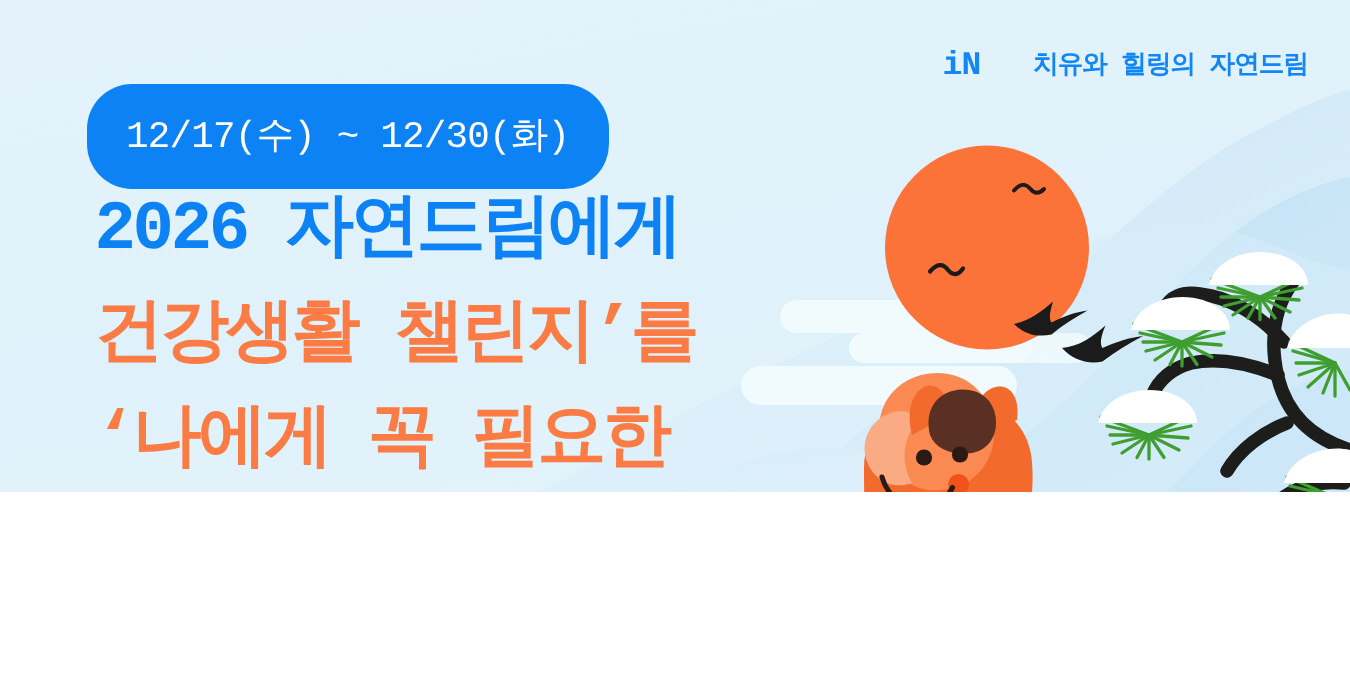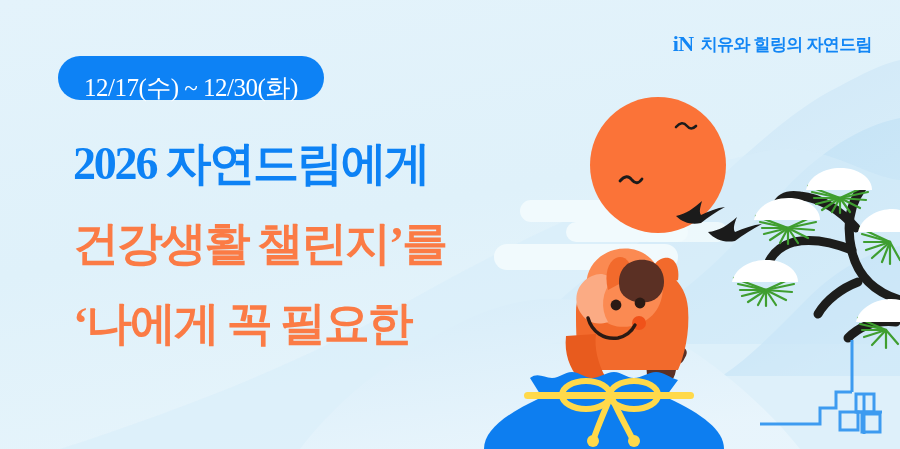--- a/index.html
+++ b/index.html
@@ -3,23 +3,23 @@
 <meta charset="utf-8">
 <style>
   html, body {
     margin: 0;
     padding: 0;
     background: #ffffff;
   }
   #banner {
     position: relative;
     width: 900px;
-    height: 449px;
+    height: 328px;
     overflow: hidden;
-    font-family: Liberation Serif, serif;
+    font-family: Liberation Mono, monospace;
     background: linear-gradient(160deg, #e2f2fa 0%, #ddf0f9 45%, #e4f3fb 100%);
   }
   .layer {
     position: absolute;
     top: 0; left: 0;
     width: 900px;
     height: 449px;
     pointer-events: none;
   }
   
@@ -39,30 +39,31 @@
     line-height: 1;
     color: #1286f5;
   }
   #logo-text {
     font-size: 17px;
     font-weight: 700;
     letter-spacing: -0.6px;
     line-height: 1;
     color: #1286f5;
     white-space: nowrap;
+    margin-left: 28px;
   }
   
   #date-badge {
     position: absolute;
     left: 58px;
     top: 56px;
     height: 44px;
-    padding: 0 26px;
+    padding: 13px 26px;
     display: flex;
-    align-items: flex-end;
+    align-items: center;
     justify-content: center;
     background: #0d82f5;
     border-radius: 30px;
     z-index: 40;
   }
   #date-badge-label {
     color: #ffffff;
     font-size: 25px;
     font-weight: 500;
     letter-spacing: -0.5px;
@@ -75,21 +76,21 @@
     left: 58px;
     top: 116px;
     z-index: 40;
   }
   .headline-line {
     font-size: 46px;
     font-weight: 800;
     letter-spacing: -2.2px;
     line-height: 65px;
     white-space: nowrap;
-    margin: 15px;
+    margin: 5px;
   }
   .hl-blue { color: #0d82f5; }
   .hl-orange { color: #fb7b45; }
   
   .nosel { user-select: none; }
 </style>
 </head>
 <body>
 
 <div id="banner">

